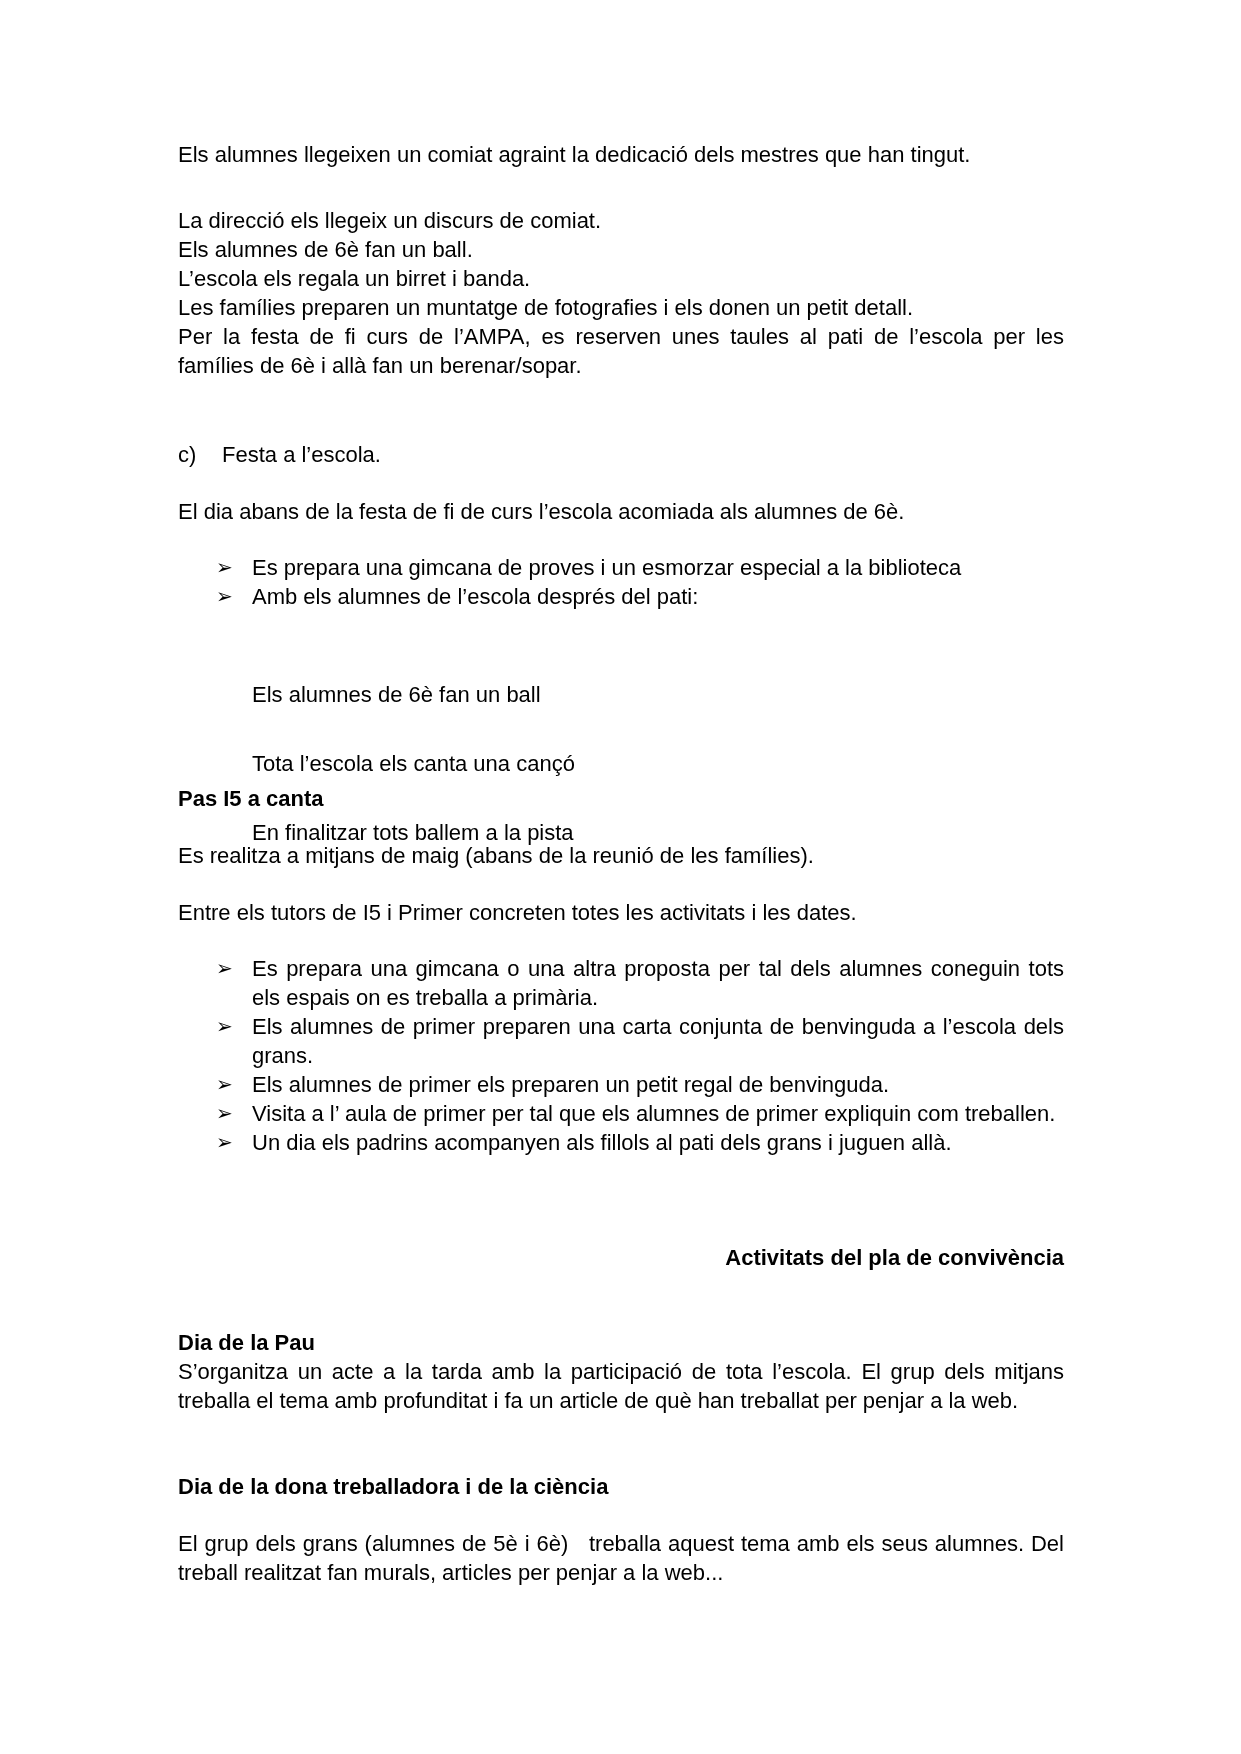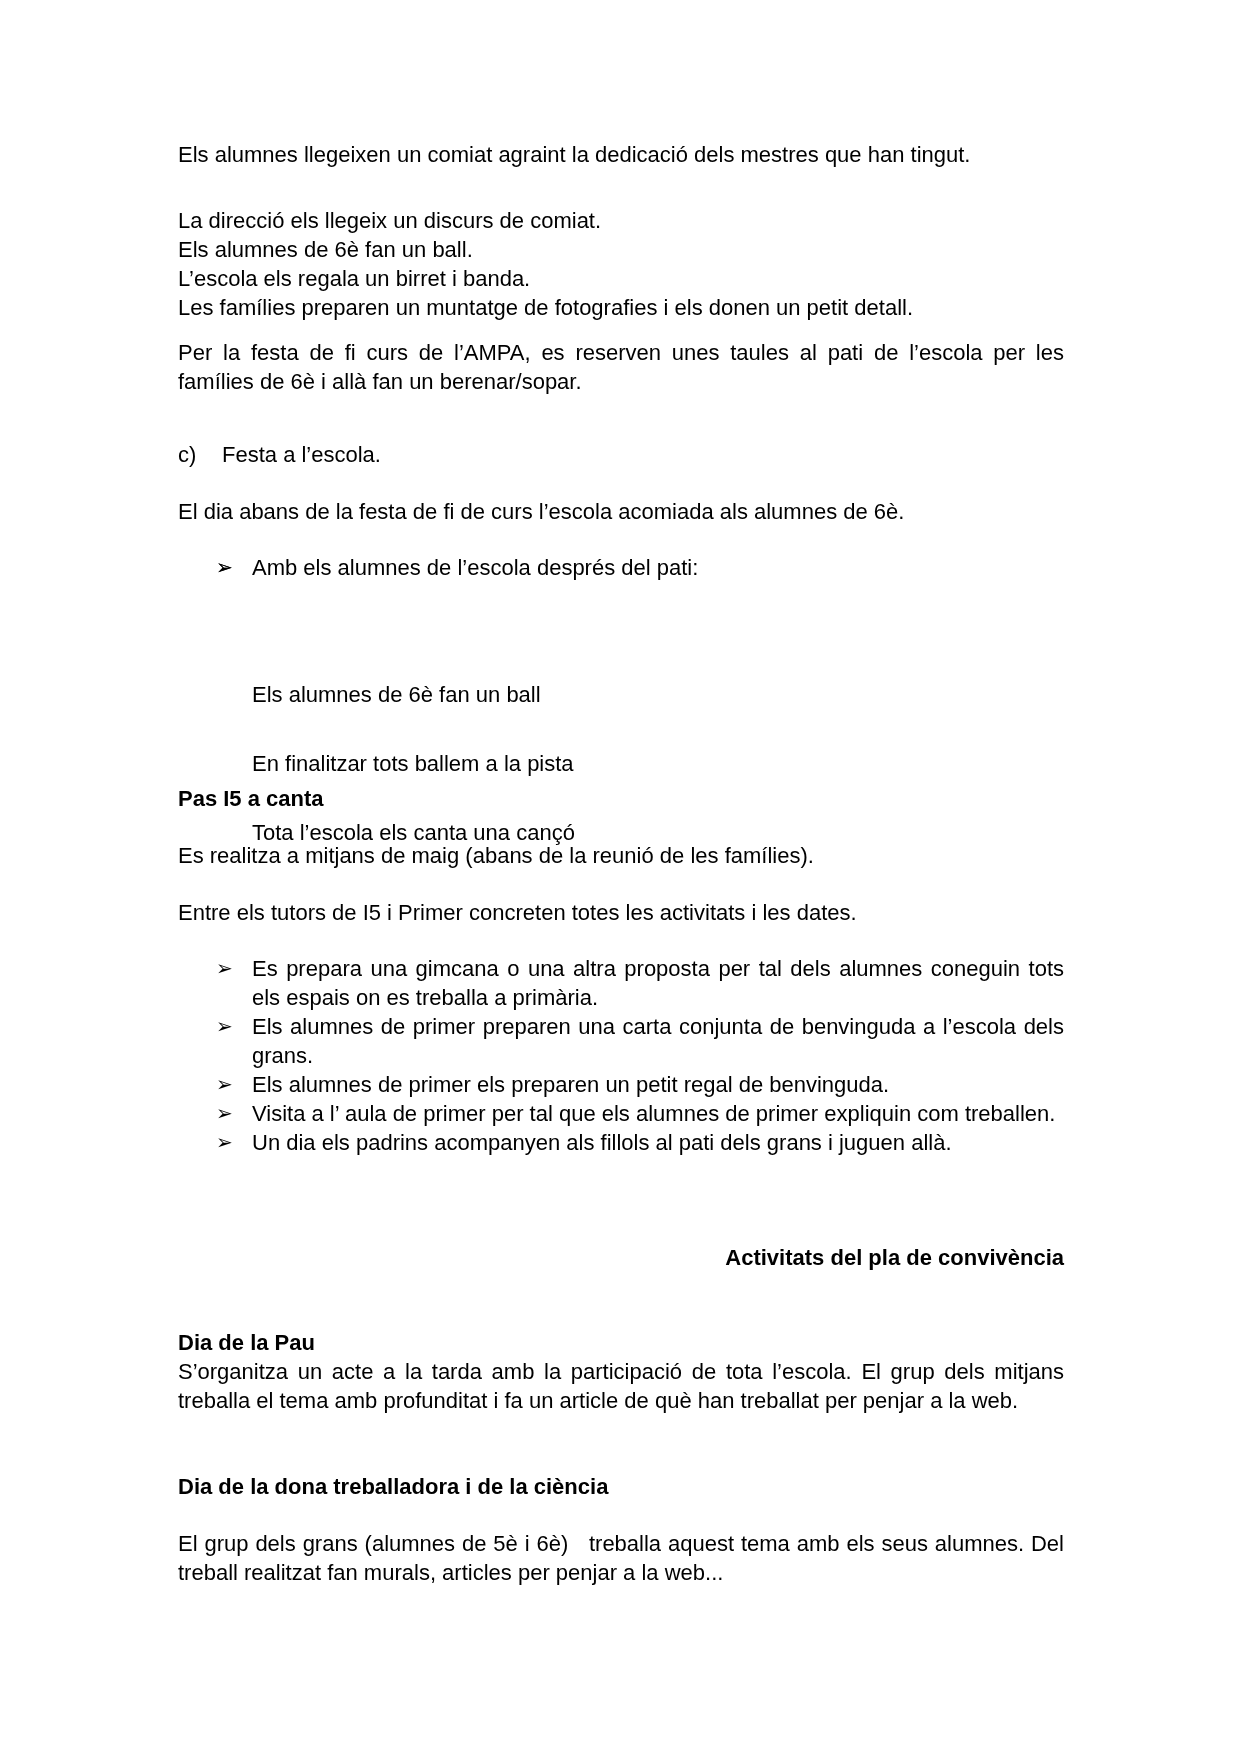--- a/index.html
+++ b/index.html
@@ -21,43 +21,44 @@
 </head>
 <body>
 
 <div class="page">
 
   <div class="blk just" style="top:140px;">Els alumnes llegeixen un comiat agraint la dedicació dels mestres que han tingut.</div>
   <div class="blk" style="top:206px;">La direcció els llegeix un discurs de comiat.</div>
   <div class="blk" style="top:235px;">Els alumnes de 6è fan un ball.</div>
   <div class="blk" style="top:264px;">L’escola els regala un birret i banda.</div>
   <div class="blk" style="top:293px;">Les famílies preparen un muntatge de fotografies i els donen un petit detall.</div>
-  <div class="blk just" style="top:338px;">Per la festa de fi curs de l’AMPA, es reserven unes taules al pati de l’escola per les famílies de 6è i allà fan un berenar/sopar.</div>
+  <div class="blk just" style="top:322px;">Per la festa de fi curs de l’AMPA, es reserven unes taules al pati de l’escola per les famílies de 6è i allà fan un berenar/sopar.</div>
 
   <div class="blk" style="top:440px;">
     <span>c)</span>
     <span style="position:absolute; left:44px;">Festa  a l’escola.</span>
   </div>
 
   <div class="blk" style="top:497px;">El dia abans de la festa de fi de curs l’escola acomiada als alumnes de 6è.</div>
 
   <div class="bullets" style="top:553px;">
     <div class="bullet">
       <span class="arrow">➢</span>
+      <span>Es prepara una gimcana de proves i un esmorzar especial a la biblioteca</span>
     </div>
     <div class="bullet">
       <span class="arrow">➢</span>
       <span>Amb els alumnes de l’escola després del pati:</span>
     </div>
   </div>
 
   <div class="indent" style="top:640px;">
     <span class="line">Els alumnes de 6è fan un ball</span>
+    <span class="line">Tota l’escola els canta una cançó</span>
     <span class="line">En finalitzar tots ballem a la pista</span>
-    <span class="line">Tota l’escola els canta una cançó</span>
   </div>
 
   <div class="blk bold" style="top:784px;">Pas I5 a canta</div>
   <div class="blk" style="top:841px;">Es realitza a mitjans de maig (abans de la reunió de les famílies).</div>
   <div class="blk" style="top:898px;">Entre els tutors de I5 i Primer  concreten totes les activitats i les dates.</div>
 
   <div class="bullets" style="top:954px;">
     <div class="bullet">
       <span class="arrow">➢</span>
       <span>Es prepara una gimcana o una altra proposta per tal dels alumnes coneguin tots els espais on es treballa a primària.</span>

